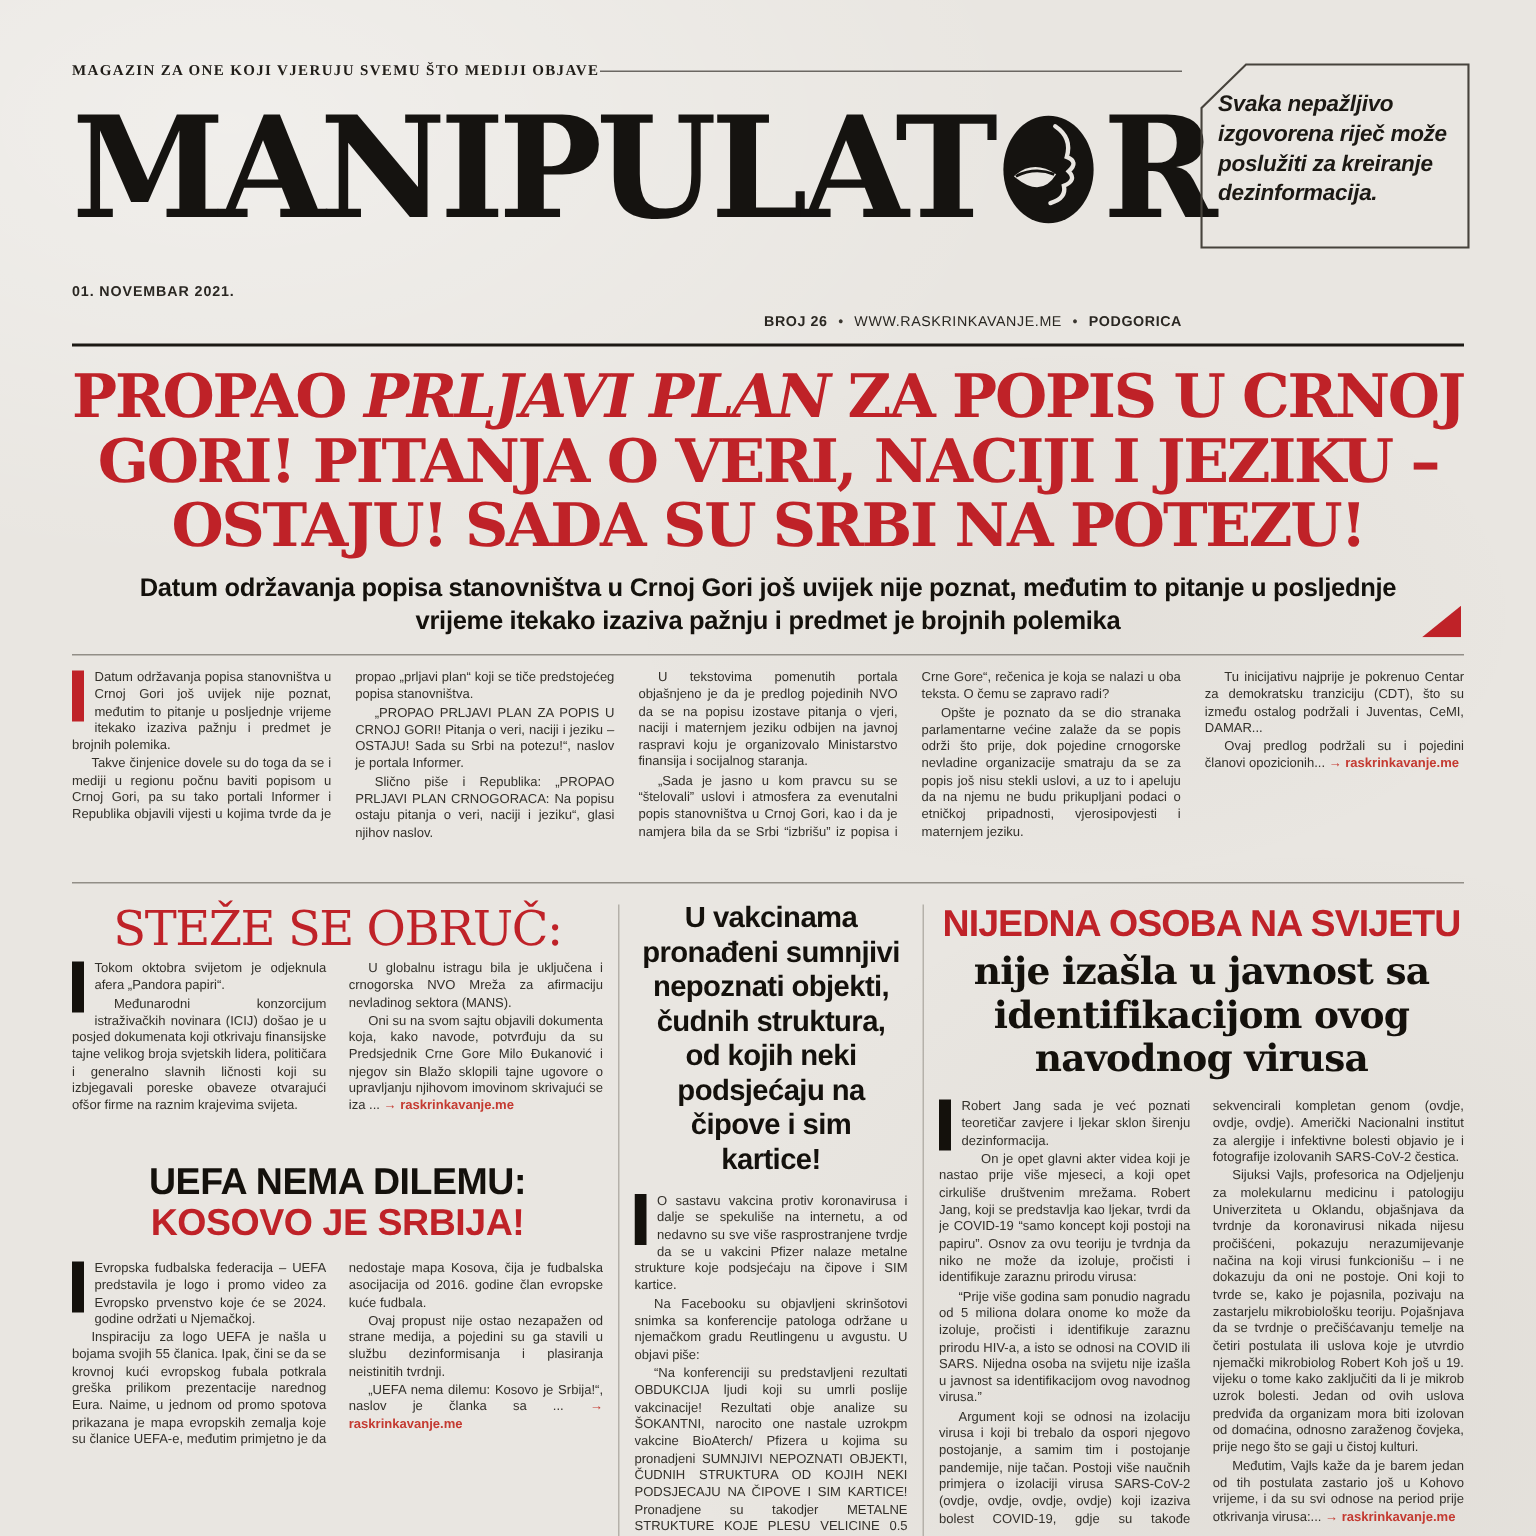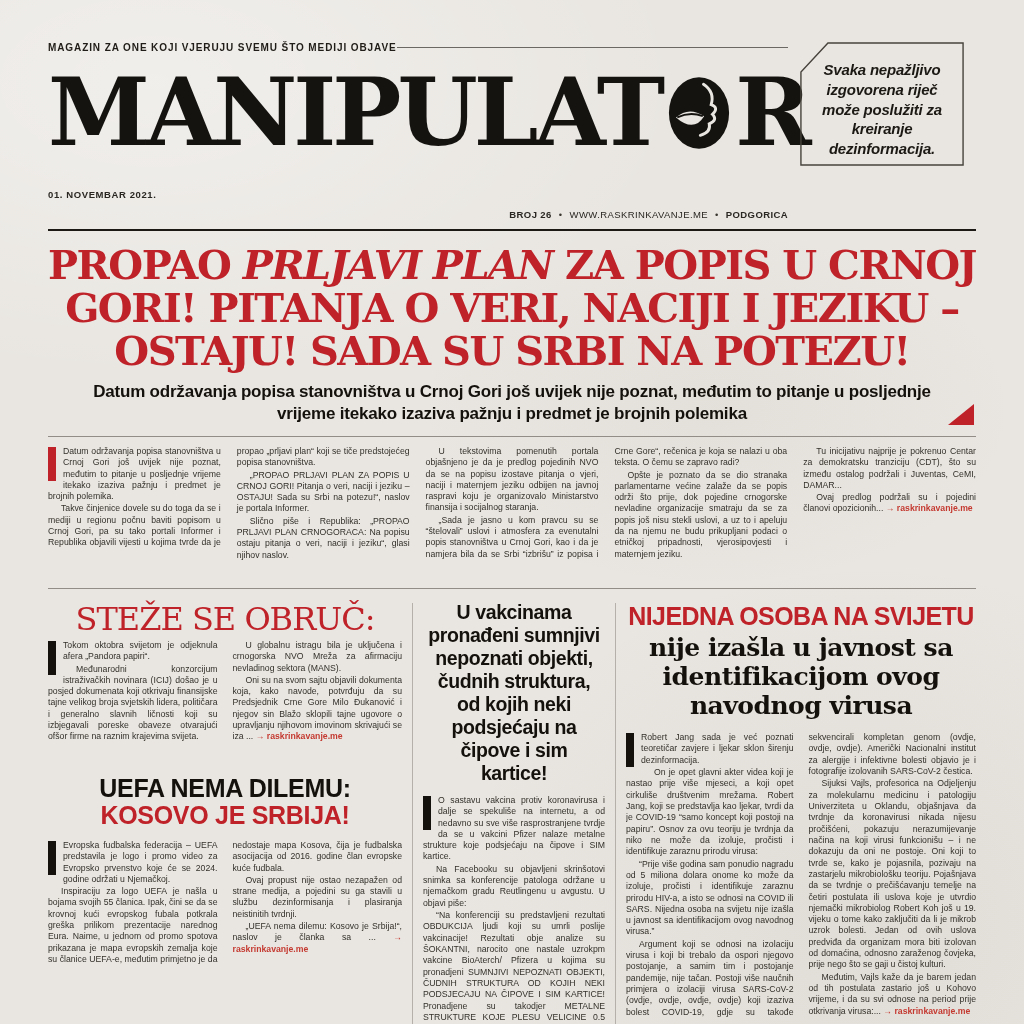--- a/index.html
+++ b/index.html
@@ -14,36 +14,36 @@
     background-image:
       radial-gradient(900px 500px at 15% 8%, rgba(255,255,255,.35), transparent 60%),
       radial-gradient(700px 600px at 85% 90%, rgba(120,110,95,.08), transparent 60%),
       radial-gradient(500px 300px at 70% 40%, rgba(120,110,95,.05), transparent 60%);
     padding:42px 48px 0;
     color:var(--ink);
   }
   
   header{display:flex; justify-content:space-between; align-items:flex-start;}
   .header-left{width:740px;}
-  .tagline-row{display:flex; align-items:center; }
+  .tagline-row{display:flex; align-items:center; font-family:Liberation Serif, serif;}
   .tagline{font-size:10px; font-weight:bold; letter-spacing:.9px; color:#201d18; white-space:nowrap;}
   .tagline-rule{flex:1; height:1px; background:#6b6762;}
   .masthead{display:flex; align-items:flex-end; margin-top:4px; height:100px;}
   .masthead-text{
     font-family:"DejaVu Serif",serif; font-weight:bold; font-size:92px; line-height:.95;
     letter-spacing:-4px; color:#151310; transform:scaleY(1.02); transform-origin:bottom left;
   }
   .o-icon{width:64px; height:78px; margin:0 4px 5px 6px; flex:none;}
   .meta-row{display:flex; justify-content:space-between; align-items:center; margin-top:12px;}
   .date{font-size:9.5px; font-weight:bold; letter-spacing:.6px; color:#2a2722;}
   .issue-line{font-size:9.5px; letter-spacing:.4px; color:#2a2722;margin-top:40px;}
   .issue-line b{font-weight:bold;}
   .bullet{margin:0 4px; color:#3a362f;}
   .header-right{width:176px;}
-  .quote-box{position:relative; width:164px; height:124px; padding:18px 12px 0; text-align:center;}
+  .quote-box{position:relative; width:180px; height:124px; padding:18px 12px 0; }
   .quote-border{position:absolute; inset:0; width:100%; height:100%;}
   .quote-border polygon{fill:none; stroke:#47433c; stroke-width:1.4; vector-effect:non-scaling-stroke;}
   .quote-text{position:relative; font-size:15px; line-height:1.32; font-weight:bold; font-style:italic; color:#1c1914; letter-spacing:-.2px;}
   .header-divider{height:2px; background:#1c1914; margin-top:9px;}
   
   .headline{
     text-align:center; color:var(--red); font-family:"DejaVu Serif",serif; font-weight:bold;
     font-size:40px; line-height:1.07; letter-spacing:-1.5px; margin:13px 0 9px;
   }
   .headline em{font-style:italic;}

